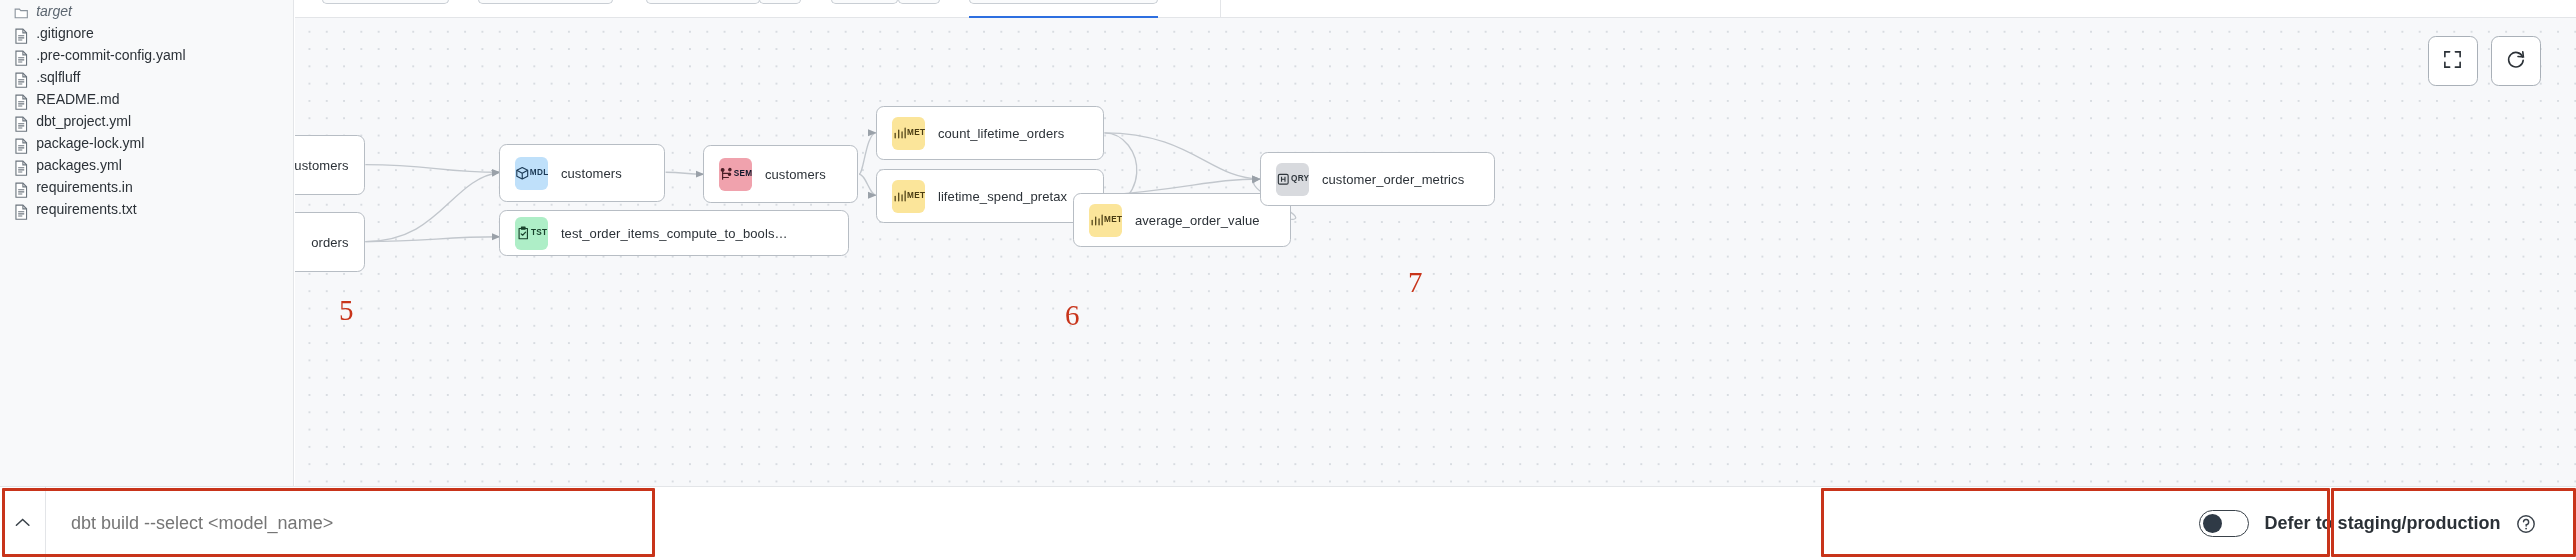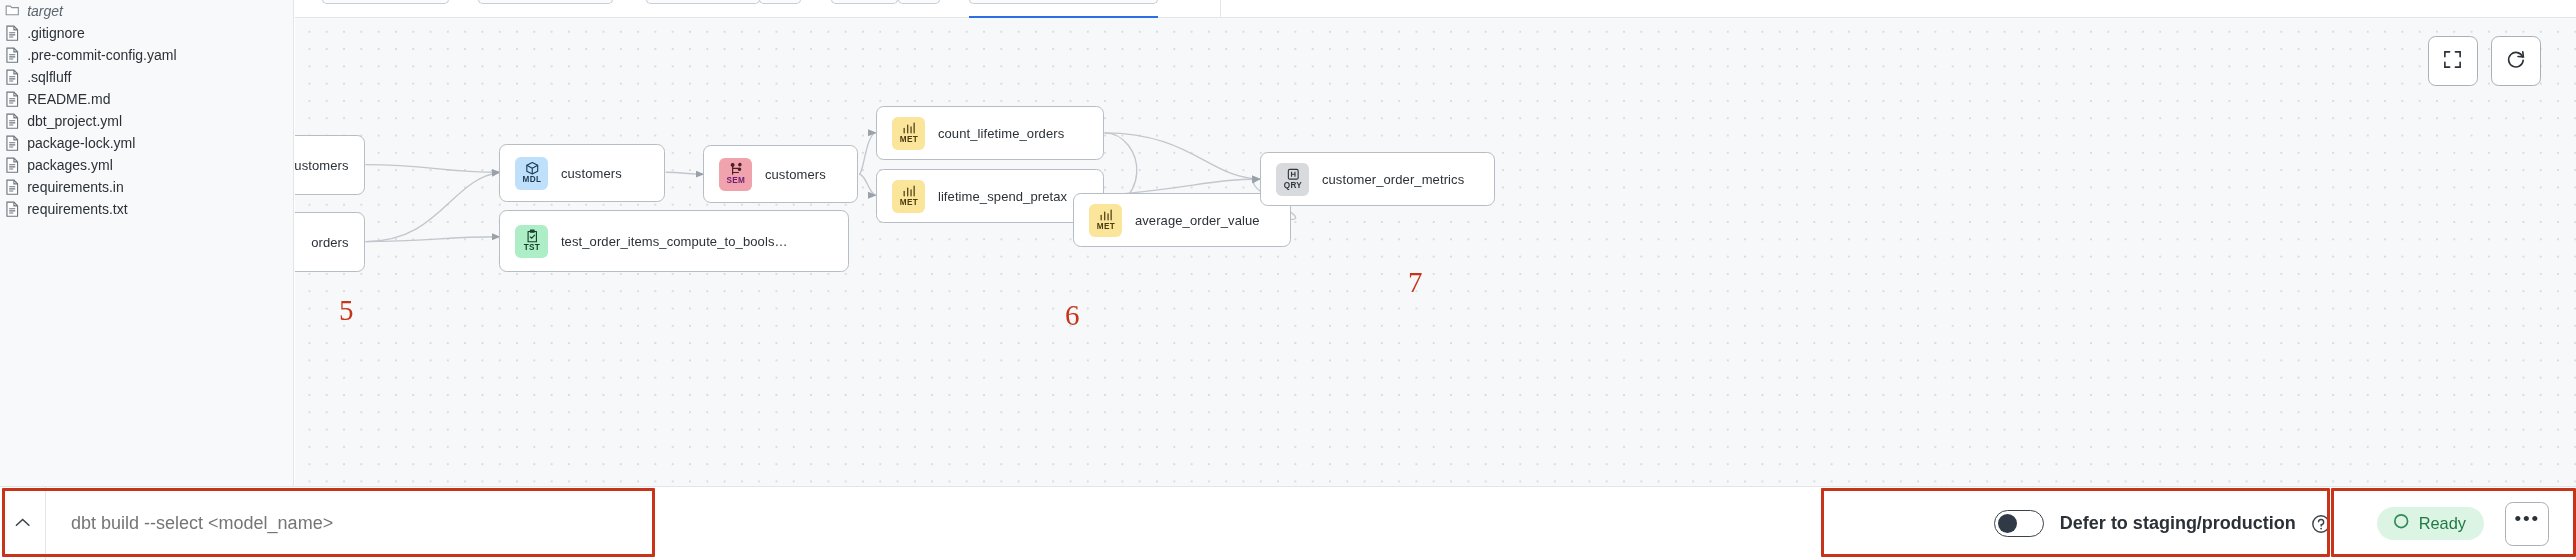--- a/index.html
+++ b/index.html
@@ -14,22 +14,22 @@
   
   .explorer {
     position: absolute; left: 0; top: 0;
     width: 294px; height: 486px;
     background: #f8f9fa;
     border-right: 1px solid #e3e5e8;
     padding-top: 0px;
     overflow: hidden;
   }
   .file-row {
-    display: flex; align-items: center;
-    height: 22px; padding-left: 5px;
+    display: flex; align-items: flex-end;
+    height: 22px; padding-left: 14px;
     gap: 7.7px; font-size: 14px; color: #2b3137;
     white-space: nowrap;
   }
   .file-row .fname { line-height: 22px; }
   .file-row.folder .fname { font-style: italic; color: #5c6670; }
   .ficon { width: 14.5px; height: 16.4px; flex: 0 0 14.5px; position: relative; }
   .ficon svg { display: block; }
 
   
   .graph-panel {
@@ -97,28 +97,28 @@
     border: 1px solid #b7bdc4;
     border-radius: 7.7px;
     display: flex; align-items: center;
     padding: 0 15.4px;
     gap: 12.5px;
     white-space: nowrap;
   }
   .node .label { font-size: 13px; color: #2b3137; letter-spacing: 0.1px; }
   .badge {
     width: 33px; height: 33px; border-radius: 5.8px;
-    display: flex; flex-direction: column;
+    display: flex; flex-direction: row;
     align-items: center; justify-content: center;
     flex: 0 0 33px; gap: 0px;
   }
   .badge .bi { height: 14.5px; display:flex; align-items:center; }
   .badge .bt { font-size: 8.2px; font-weight: bold; letter-spacing: 0.3px; line-height: 9.6px; }
   .badge-mdl { background: #bfe0fa; color: #1c3a56; }
-  .badge-sem  { background: #f0a2ad; color: #701a75; }
+  .badge-sem  { background: #f0a2ad; color: #0f172a; }
   .badge-met  { background: #fbe59a; color: #4a3c12; }
   .badge-tst  { background: #aeeec7; color: #17402a; }
   .badge-qry  { background: #d8dade; color: #30373d; }
 
   svg.edges { position: absolute; left: 0; top: 0; overflow: visible; }
 
   
   .bottombar {
     position: absolute; left: 0; top: 486px;
     width: 2576px; height: 74px;
@@ -337,21 +337,21 @@
               <svg width="14.5" height="14.5" viewBox="0 0 16 16" fill="none" stroke="#1c3a56" stroke-width="1.25" stroke-linejoin="round">
                 <path d="M8 1.6 L14 4.7 V11.3 L8 14.4 L2 11.3 V4.7 Z"></path>
                 <path d="M2 4.7 L8 7.9 L14 4.7"></path>
                 <path d="M8 7.9 V14.4"></path>
               </svg>
             </div>
             <div class="bt">MDL</div>
           </div>
           <span class="label">customers</span>
         </div>
-        <div class="node" style="left: 204px; top: 210px; width: 350px; height: 62px;">
+        <div class="node" style="left: 204px; top: 210px; width: 350px; height: 46px;">
           <div class="badge badge-tst">
             <div class="bi">
               <svg width="14.5" height="14.5" viewBox="0 0 16 16" fill="none" stroke="#17402a" stroke-width="1.25" stroke-linejoin="round">
                 <path d="M3.4 2.7 H12.6 V14.1 H3.4 Z"></path>
                 <path d="M6 1.3 H10 V3.5 H6 Z" fill="#17402a"></path>
                 <path d="M5.7 8.6 L7.3 10.2 L10.6 6.7" stroke-linecap="round"></path>
               </svg>
             </div>
             <div class="bt">TST</div>
           </div>
@@ -468,31 +468,20 @@
         </div>
         <span class="defer-label">Defer to staging/production</span>
         <span style="display:flex;align-items:center;">
           <svg width="20" height="20" viewBox="0 0 21 21" fill="none" stroke="#3a424a" stroke-width="1.5">
             <circle cx="10.5" cy="10.5" r="8.6"></circle>
             <path d="M7.9 8.1 a2.7 2.7 0 1 1 2.8 3.1 v1.4" stroke-linecap="round"></path>
             <circle cx="10.6" cy="15.3" r="0.95" fill="#3a424a" stroke="none"></circle>
           </svg>
         </span>
       </div>
-      <div class="status-group">
-        <div class="ready-pill">
-          <span>
-            <svg width="16.4" height="16.4" viewBox="0 0 17 17" fill="none" stroke="#2f8a54" stroke-width="1.7">
-              <circle cx="8.5" cy="8.5" r="6.6"></circle>
-            </svg>
-          </span>
-          <span>Ready</span>
-        </div>
-        <button class="more-btn">•••</button>
-      </div>
     </div>
   </div>
 
   <div class="anno-box" style="left:1.9px;top:488px;width:653px;height:69px;"></div>
   <div class="anno-box" style="left:1821px;top:488px;width:509px;height:69px;"></div>
   <div class="anno-box" style="left:2331px;top:488px;width:245px;height:69px;"></div>
   <div id="anno-nums">
       <div class="anno-num" style="left: 339px; top: 294px;">5</div>
       <div class="anno-num" style="left: 1065px; top: 299px;">6</div>
       <div class="anno-num" style="left: 1408px; top: 266px;">7</div>

